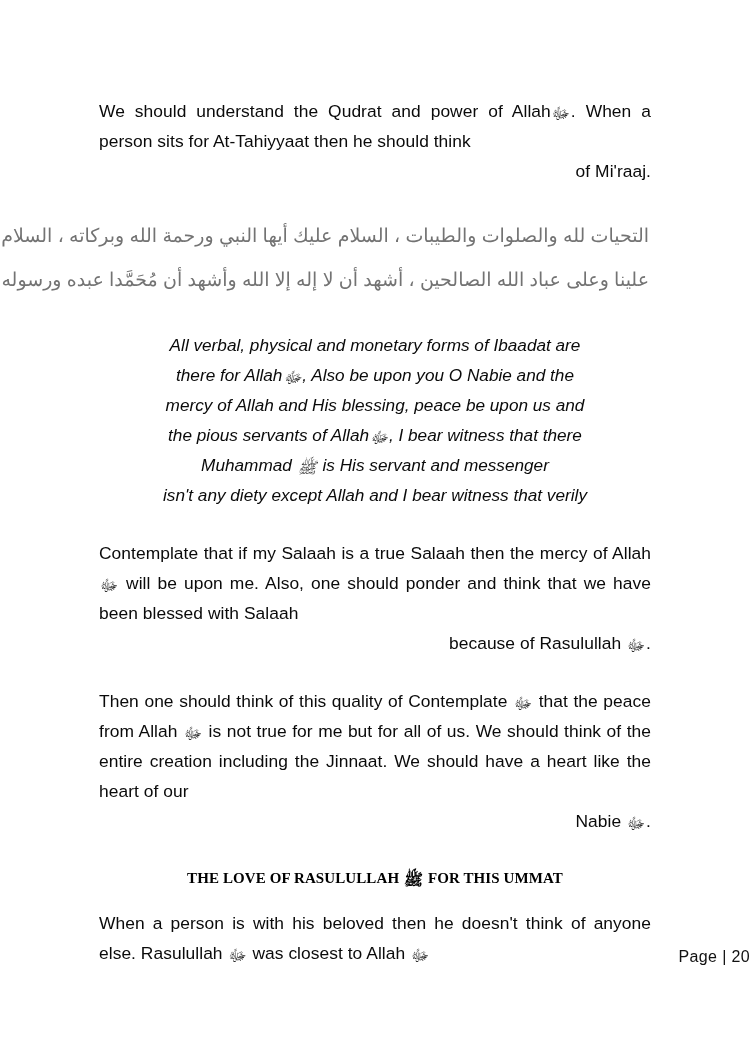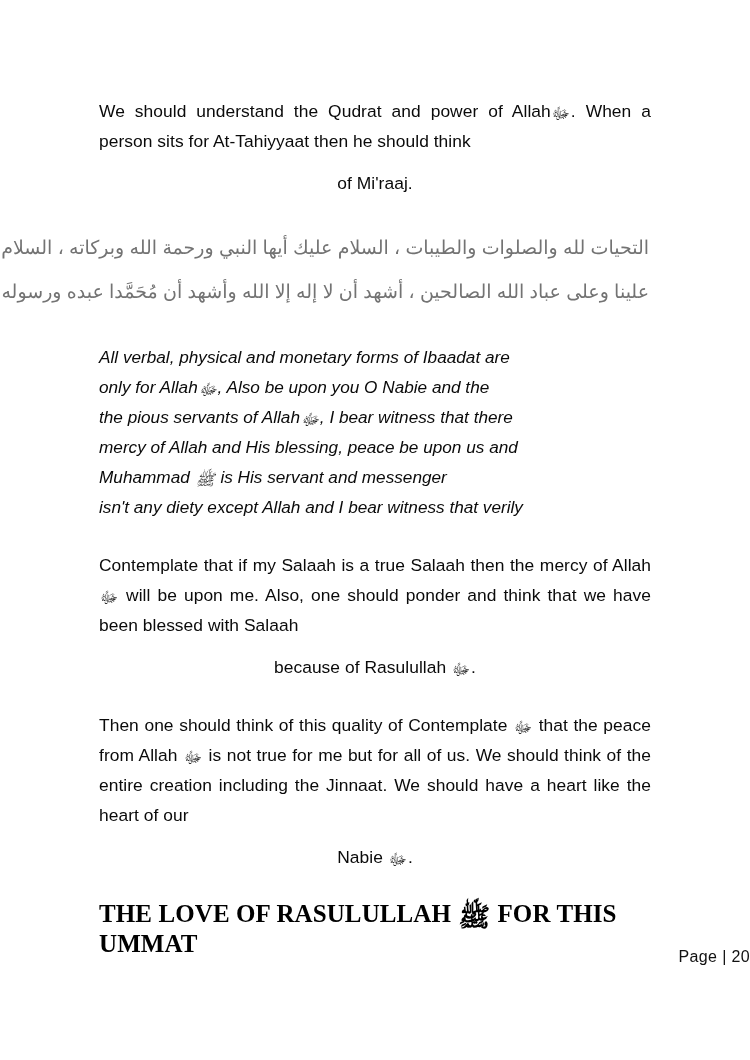--- a/index.html
+++ b/index.html
@@ -40,22 +40,21 @@
     font-size: 17.4px;
     line-height: 30px;
     text-align: justify;
     text-justify: inter-word;
     color: #0a0a0a;
     margin: 0;
     letter-spacing: 0.05px;
   }
   .para > .lastline {
     display: block;
-    text-align: center;
-    margin-top: 12px;
+    text-align: right;
   }
 
   .gap-sm { height: 16px; }
   .gap-lg { height: 28px; }
 
   
   .arabic-block {
     direction: rtl;
     text-align: right;
     font-family: Liberation Sans, sans-serif;
@@ -68,34 +67,36 @@
     display: block;
     white-space: nowrap;
   }
 
   
   .italic-block {
     font-family: "Liberation Sans", sans-serif;
     font-style: italic;
     font-size: 17.2px;
     line-height: 30px;
+    text-align: center;
     color: #0a0a0a;
     margin: 0;
   }
   .italic-block .iline {
     display: block;
     white-space: nowrap;
   }
 
   
   .section-heading {
     font-family: "Liberation Serif", "DejaVu Serif", serif;
     font-weight: bold;
-    font-size: 25px;
+    font-size: 15px;
     line-height: 28px;
+    text-align: center;
     color: #000000;
     margin: 0;
     letter-spacing: 0.1px;
   }
 
   
   .hon {
     font-family: "DejaVu Sans", "Liberation Sans", sans-serif;
     font-size: 0.92em;
     line-height: 1;
@@ -143,23 +144,23 @@
 
     <div class="arabic-block">
       <span class="arabic-line">التحيات لله والصلوات والطيبات ، السلام عليك أيها النبي ورحمة الله وبركاته ، السلام</span>
       <span class="arabic-line">علينا وعلى عباد الله الصالحين ، أشهد أن لا إله إلا الله وأشهد أن مُحَمَّدا عبده ورسوله</span>
     </div>
 
     <div class="gap-lg"></div>
 
     <p class="italic-block">
       <span class="iline">All verbal, physical and monetary forms of Ibaadat are</span>
-      <span class="iline"><span>only for Allah</span><span class="hon">ﷻ</span><span>, Also be upon you O Nabie and the</span></span>
+      <span class="iline"><span>there for Allah</span><span class="hon">ﷻ</span><span>, Also be upon you O Nabie and the</span></span>
+      <span class="iline">mercy of Allah and His blessing, peace be upon us and</span>
       <span class="iline"><span>the pious servants of Allah</span><span class="hon">ﷻ</span><span>, I bear witness that there</span></span>
-      <span class="iline">mercy of Allah and His blessing, peace be upon us and</span>
       <span class="iline"><span>Muhammad</span>&nbsp;<span class="hon">ﷺ</span>&nbsp;<span>is His servant and messenger</span></span>
       <span class="iline">isn't any diety except Allah and I bear witness that verily</span>
     </p>
 
     <div class="gap-lg"></div>
 
     <p class="para"><span>Contemplate that if my Salaah is a true Salaah then the</span>
       <span>mercy of Allah</span>
       <span class="hon">ﷻ</span>
       <span>will be upon me. Also, one should</span>
@@ -184,18 +185,24 @@
 
     <div class="gap-lg"></div>
 
     <h2 class="section-heading"><span>THE LOVE OF RASULULLAH</span>
       <span class="hon hon-lg">ﷺ</span>
       <span>FOR THIS UMMAT</span>
     </h2>
 
     <div class="gap-sm"></div>
 
+    <p class="para"><span>When a person is with his beloved then he doesn't think</span>
+      <span>of anyone else. Rasulullah</span>
+      <span class="hon">ﷻ</span>
+      <span>was closest to Allah</span>
+      <span class="hon">ﷻ</span>
+    </p>
 
   </div>
 
   <div class="footer"><span>Page</span><span class="sep">|</span><span>20</span></div>
 
 </div>
 
 </body></html>

